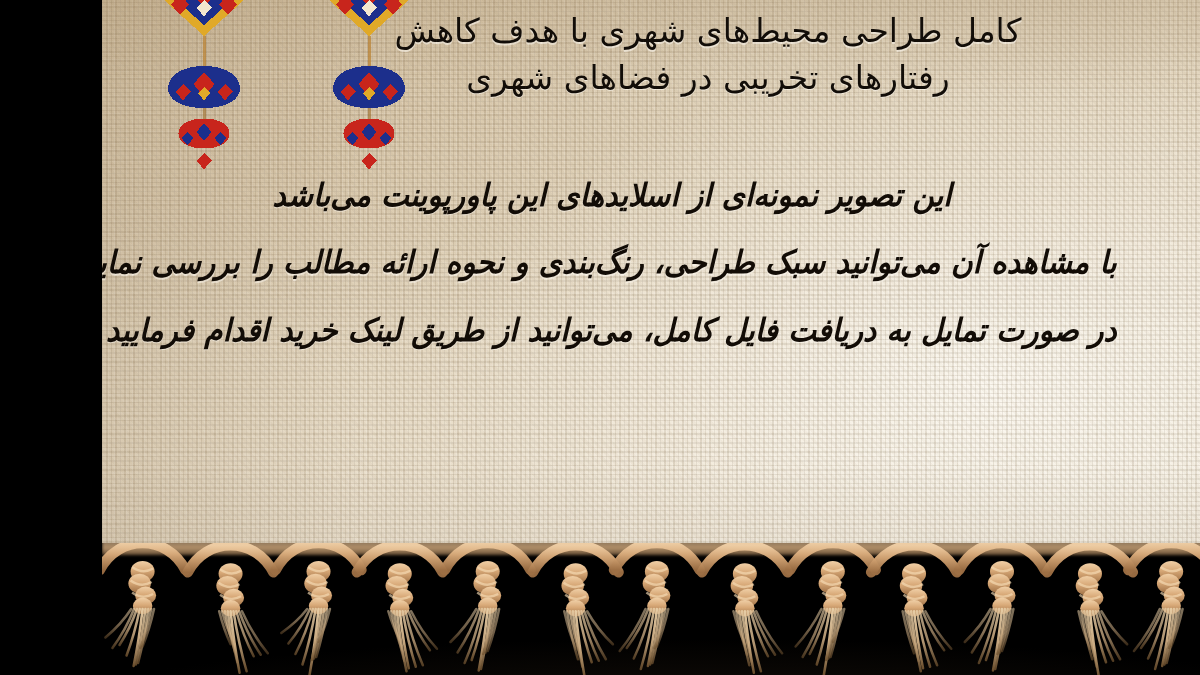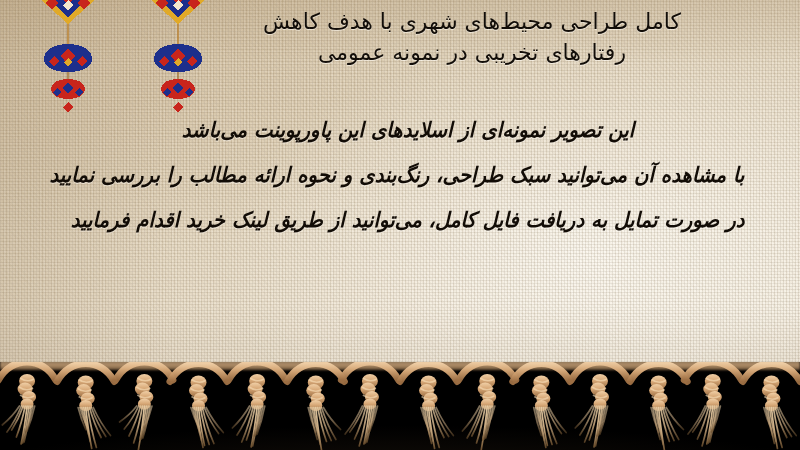--- a/index.html
+++ b/index.html
@@ -3,21 +3,21 @@
 <meta charset="utf-8">
 <title>Persian Slide Preview</title>
 <style>
   html,body{margin:0;padding:0;}
   body{
     width:800px;height:450px;overflow:hidden;
     font-family:"DejaVu Sans","Liberation Sans",sans-serif;
     background:#000;
   }
   #slide{
-    position:relative;width:800px;height:450px;overflow:hidden;
+    position:relative;width:732px;height:450px;overflow:hidden;
     background:#a3a3a3;
   }
 
   
   .canvas-field{
     position:absolute;left:0;top:0;width:800px;height:392px;
     background:
       radial-gradient(ellipse 520px 300px at 74% 66%, rgba(255,253,248,.72) 0%, rgba(255,252,245,.30) 42%, rgba(255,250,240,0) 72%),
       radial-gradient(ellipse 420px 260px at 18% 18%, rgba(206,184,150,.42) 0%, rgba(206,184,150,0) 68%),
       linear-gradient(160deg,#d9c9ad 0%,#ded0b7 22%,#e6dac4 46%,#eee5d4 68%,#f2ebdd 88%,#efe6d6 100%);
@@ -211,21 +211,21 @@
         <path d="M68,116 l5,6 -5,6 -5,-6 Z" fill="#1c2f8c"></path>
         <path d="M57,122 l4,4 -4,5 -4,-5 Z" fill="#1c2f8c"></path>
         <path d="M79,122 l4,4 -4,5 -4,-5 Z" fill="#1c2f8c"></path>
         <path d="M68,136 l5,5 -5,6 -5,-6 Z" fill="#c8251c"></path>
       </g>
     </svg>
   </div>
 
   <div class="title-block">
     <div class="title-line">کامل طراحی محیط‌های شهری با هدف کاهش</div>
-    <div class="title-line">رفتارهای تخریبی در نمونه عمومی</div>
+    <div class="title-line">رفتارهای تخریبی در فضاهای شهری</div>
   </div>
 
   <div class="body-block">
     <div class="body-line">این تصویر نمونه‌ای از اسلایدهای این پاورپوینت می‌باشد</div>
     <div class="body-line">با مشاهده آن می‌توانید سبک طراحی، رنگ‌بندی و نحوه ارائه مطالب را بررسی نمایید</div>
     <div class="body-line">در صورت تمایل به دریافت فایل کامل، می‌توانید از طریق لینک خرید اقدام فرمایید</div>
   </div>
 
   <div class="fringe-band">
     <div class="fringe-top-shadow"></div>

